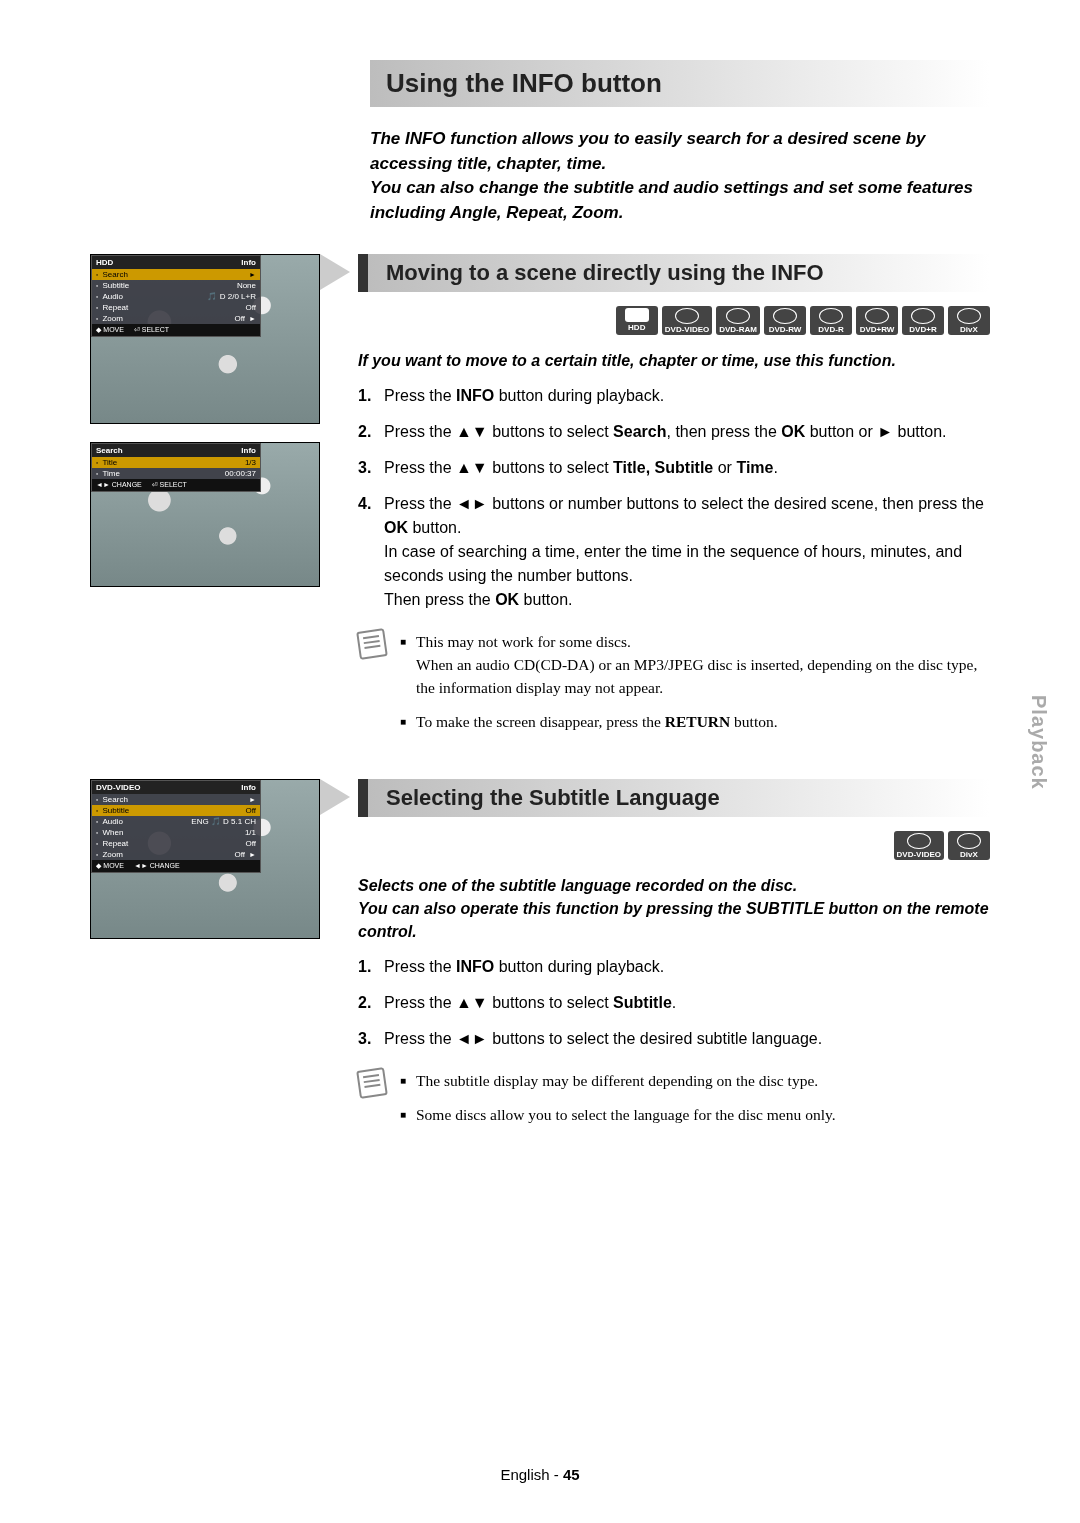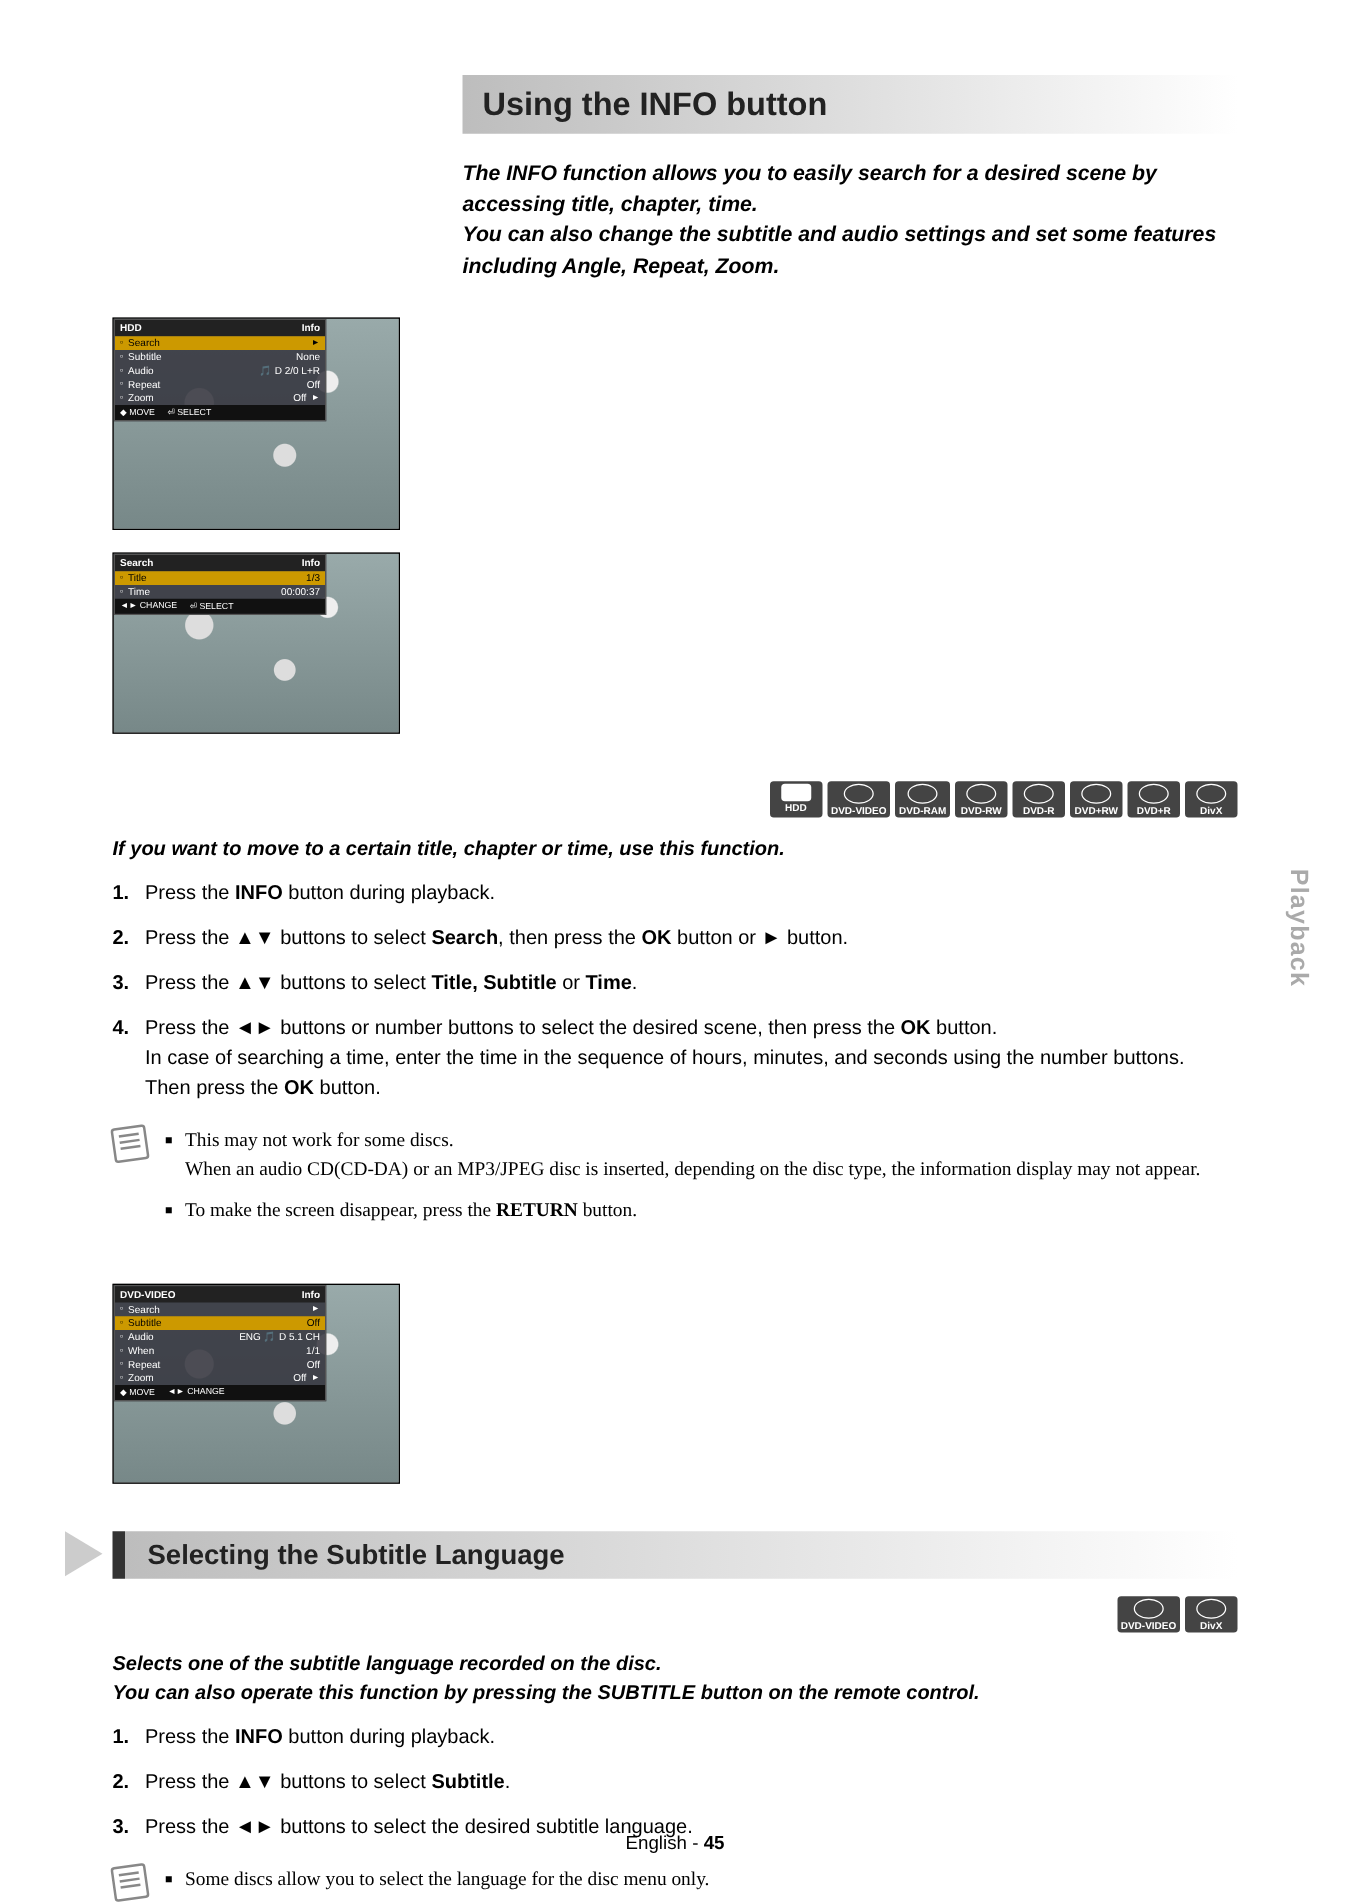--- a/index.html
+++ b/index.html
@@ -37,23 +37,22 @@
   .intro {
     margin-left: 280px;
     font-style: italic;
     font-weight: bold;
     font-size: 17px;
     line-height: 1.45;
     margin-bottom: 28px;
   }
   .two-col {
     display: flex;
-    gap: 20px;
+    gap: 8px;
     margin-bottom: 36px;
-    flex-direction: column;
   }
   .left-col { width: 260px; flex-shrink: 0; }
   .right-col { flex: 1; }
   .sub-bar {
     background: linear-gradient(to right, #bdbdbd 0%, #fff 100%);
     padding: 6px 12px 6px 18px;
     font-size: 22px;
     font-weight: bold;
     color: #222;
     border-left: 10px solid #333;
@@ -293,20 +292,21 @@
               </div>
             </div>
           <div class="osd-foot" id="osd2-foot">
               <span>◄► CHANGE</span>
               <span>⏎ SELECT</span>
             </div>
         </div>
       </div>
     </div>
     <div class="right-col">
+      <div class="sub-bar">Moving to a scene directly using the INFO</div>
       <div class="media-badges" id="badges1">
           <span class="badge hdd">
             <span class="ico"></span>
             <span class="lbl">HDD</span>
           </span>
           <span class="badge">
             <span class="ico"></span>
             <span class="lbl">DVD-VIDEO</span>
           </span>
           <span class="badge">
@@ -416,22 +416,22 @@
       <div class="desc-italic" style="white-space: pre-line;">Selects one of the subtitle language recorded on the disc.
 You can also operate this function by pressing the SUBTITLE button on the remote control.</div>
       <ol class="steps" id="steps2">
           <li><span class="num">1.</span>Press the <b>INFO</b> button during playback.</li>
           <li><span class="num">2.</span>Press the ▲▼ buttons to select <b>Subtitle</b>.</li>
           <li><span class="num">3.</span>Press the ◄► buttons to select the desired subtitle language.</li>
         </ol>
       <div class="note-block">
         <div class="note-icon"></div>
         <ul class="note-list" id="notes2">
+            <li>The subtitle display may be different depending on the disc type.</li>
             <li>Some discs allow you to select the language for the disc menu only.</li>
-            <li>The subtitle display may be different depending on the disc type.</li>
           </ul>
       </div>
     </div>
   </div>
 
 </div>
 
 <div class="footer">
   <span>English</span><span> - </span><b>45</b>
 </div>

